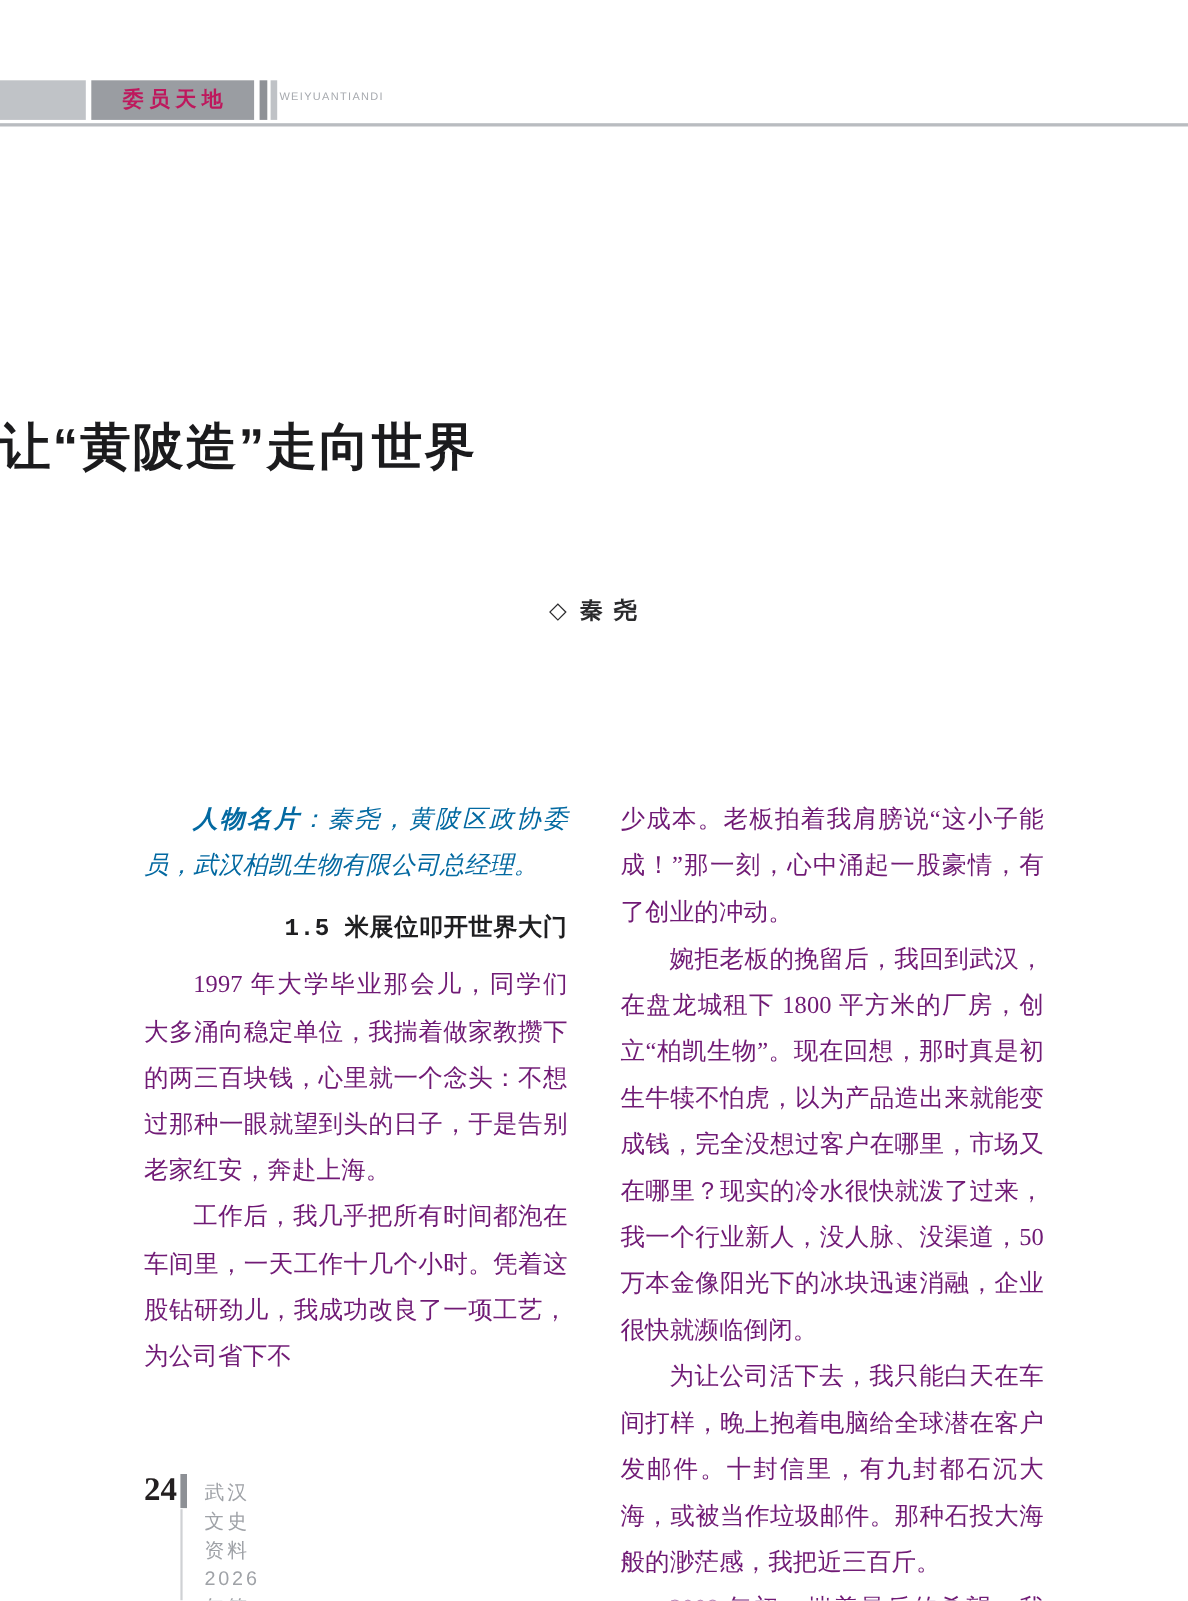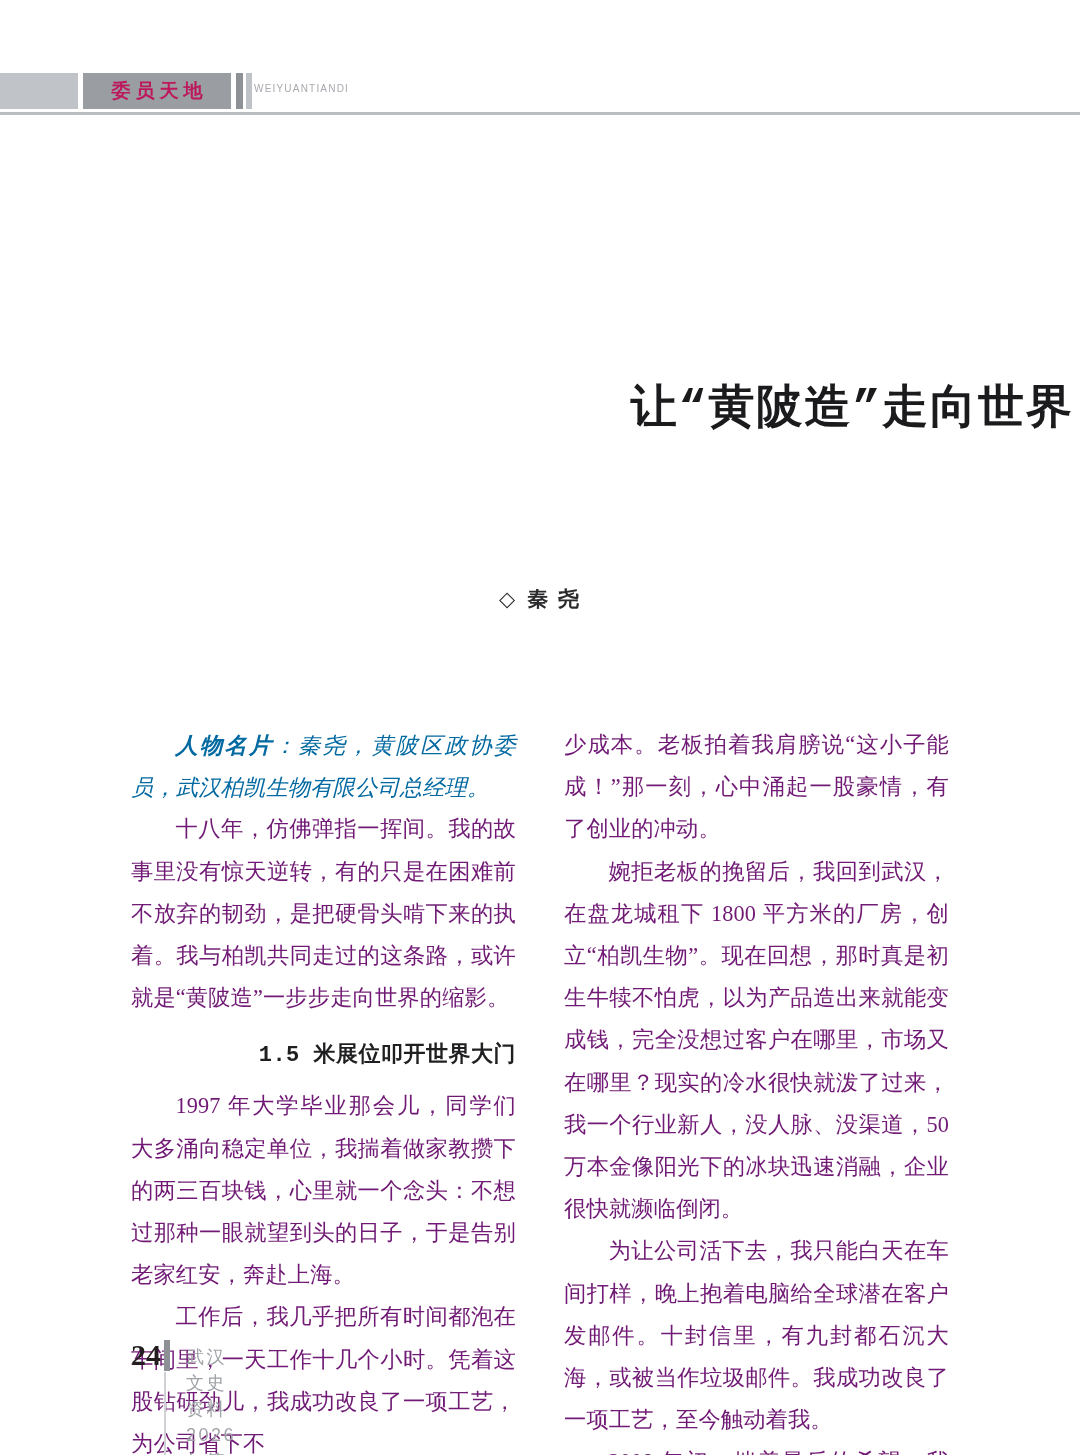--- a/index.html
+++ b/index.html
@@ -88,41 +88,40 @@
     height: 3px;
     background: #b9bcc0;
   }
 
   
   .title {
     position: absolute;
     left: 0;
     top: 345px;
     width: 1074px;
-    text-align: right;
-    font-family: Liberation Mono, monospace;
+    text-align: left;
+    font-family: Liberation Sans, sans-serif;
     font-weight: bold;
     font-size: 46px;
     letter-spacing: 2px;
     color: #1b1b1d;
   }
 
   
   .byline {
     position: absolute;
     left: 0;
     top: 541px;
     width: 1080px;
     text-align: center;
     font-family: "Liberation Sans", "DejaVu Sans", sans-serif;
     font-weight: bold;
     font-size: 21px;
     color: #2b2b2d;
     letter-spacing: 2px;
-    margin-top: 44px;
   }
   .byline .dia { font-weight: normal; margin-right: 10px; }
 
   
   .cols {
     position: absolute;
     left: 131px;
     top: 724px;
     width: 818px;
     height: 585px;
@@ -225,30 +224,29 @@
 <h1 class="title">让“黄陂造”走向世界</h1>
 
 <div class="byline">
   <span class="dia">◇</span><span>秦 尧</span>
 </div>
 
 <div class="cols">
 
   <div class="col col-left">
     <p class="ind kai"><b>人物名片</b>：秦尧，黄陂区政协委员，武汉柏凯生物有限公司总经理。</p>
-    <p class="ind">十八年，仿佛弹指一挥间。我的故事里没有惊天逆转，有的只是在困难前不放弃的韧劲，是把硬骨头啃下来的执着。我与柏凯共同走过的这条路，或许就是“黄陂造”一步步走向世界的缩影。</p>
     <h2 class="subhead">1.5 米展位叩开世界大门</h2>
     <p class="ind">1997 年大学毕业那会儿，同学们大多涌向稳定单位，我揣着做家教攒下的两三百块钱，心里就一个念头：不想过那种一眼就望到头的日子，于是告别老家红安，奔赴上海。</p>
     <p class="ind">工作后，我几乎把所有时间都泡在车间里，一天工作十几个小时。凭着这股钻研劲儿，我成功改良了一项工艺，为公司省下不</p>
   </div>
 
   <div class="col col-right">
     <p>少成本。老板拍着我肩膀说“这小子能成！”那一刻，心中涌起一股豪情，有了创业的冲动。</p>
     <p class="ind">婉拒老板的挽留后，我回到武汉，在盘龙城租下 1800 平方米的厂房，创立“柏凯生物”。现在回想，那时真是初生牛犊不怕虎，以为产品造出来就能变成钱，完全没想过客户在哪里，市场又在哪里？现实的冷水很快就泼了过来，我一个行业新人，没人脉、没渠道，50 万本金像阳光下的冰块迅速消融，企业很快就濒临倒闭。</p>
-    <p class="ind">为让公司活下去，我只能白天在车间打样，晚上抱着电脑给全球潜在客户发邮件。十封信里，有九封都石沉大海，或被当作垃圾邮件。我成功改良了一项工艺，至今触动着我。</p>
+    <p class="ind">为让公司活下去，我只能白天在车间打样，晚上抱着电脑给全球潜在客户发邮件。十封信里，有九封都石沉大海，或被当作垃圾邮件。那种石投大海般的渺茫感，我把近三百斤。</p>
     <p class="ind">2008 年初，揣着最后的希望，我带着公司研发的样品奔赴广交会。我把近三百斤</p>
   </div>
 
 </div>
 
 <div class="footer">
   <div class="footer-pageno">24</div>
   <div class="footer-bar"></div>
   <div class="footer-meta">武汉文史资料 2026 年第 1 期</div>
 </div>

